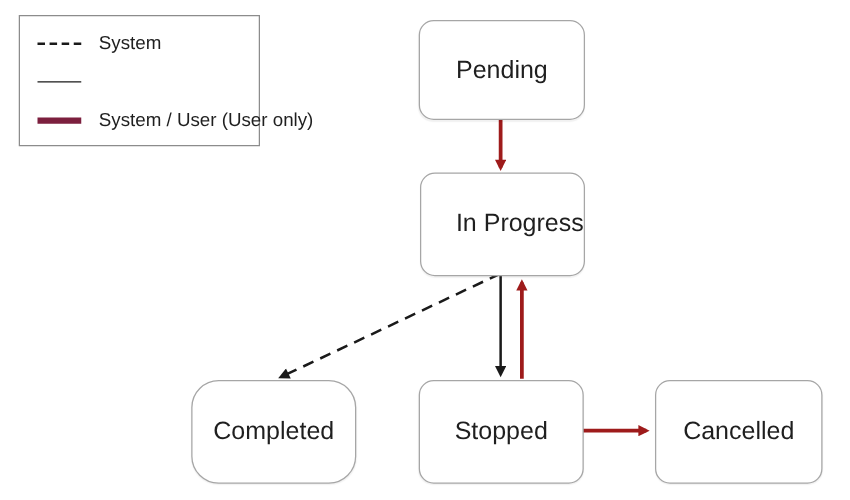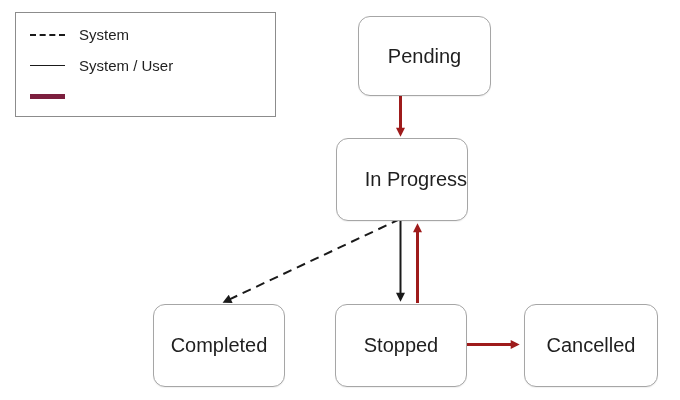--- a/index.html
+++ b/index.html
@@ -29,30 +29,30 @@
     background: #ffffff;
     border: 1px solid var(--box-border);
     border-radius: 12px;
     display: flex;
     align-items: center;
     justify-content: center;
     font-size: 20px;
     color: var(--text-color);
     box-shadow: 0 1px 1px rgba(0,0,0,0.06);
   }
-  .state-pending   { left: 335px; top: 16px;  width: 131px; height: 78px; margin-left: 23px; }
+  .state-pending   { left: 335px; top: 16px;  width: 131px; height: 78px; }
   .state-inprogress{ left: 336px; top: 138px; width: 130px; height: 81px; justify-content: flex-end; }
-  .state-completed { left: 153px; top: 304px; width: 130px; height: 81px; }
+  .state-completed { left: 153px; top: 304px; width: 130px; height: 81px; border-radius: 22px; }
   .state-stopped   { left: 335px; top: 304px; width: 130px; height: 81px; }
   .state-cancelled { left: 524px; top: 304px; width: 132px; height: 81px; }
 
   .legend {
     position: absolute;
     left: 15px; top: 12px;
-    width: 261px; height: 105px;
+    width: 193px; height: 105px;
     border: 1px solid #8c8c8c;
     background: #ffffff;
     box-sizing: border-box;
     padding: 6px 0 0 14px;
   }
   .legend-row {
     height: 31px;
     display: flex;
     align-items: center;
   }
@@ -112,20 +112,20 @@
     <span>Cancelled</span>
   </div>
 
   <div class="legend">
     <div class="legend-row">
       <div class="legend-swatch swatch-dashed"></div>
       <span class="legend-label">System</span>
     </div>
     <div class="legend-row">
       <div class="legend-swatch swatch-solid"></div>
-      <span class="legend-label">System / User</span>
     </div>
     <div class="legend-row">
       <div class="legend-swatch swatch-thick"></div>
+      <span class="legend-label">System / User (User only)</span>
     </div>
   </div>
 
 </div>
 
 </body></html>

